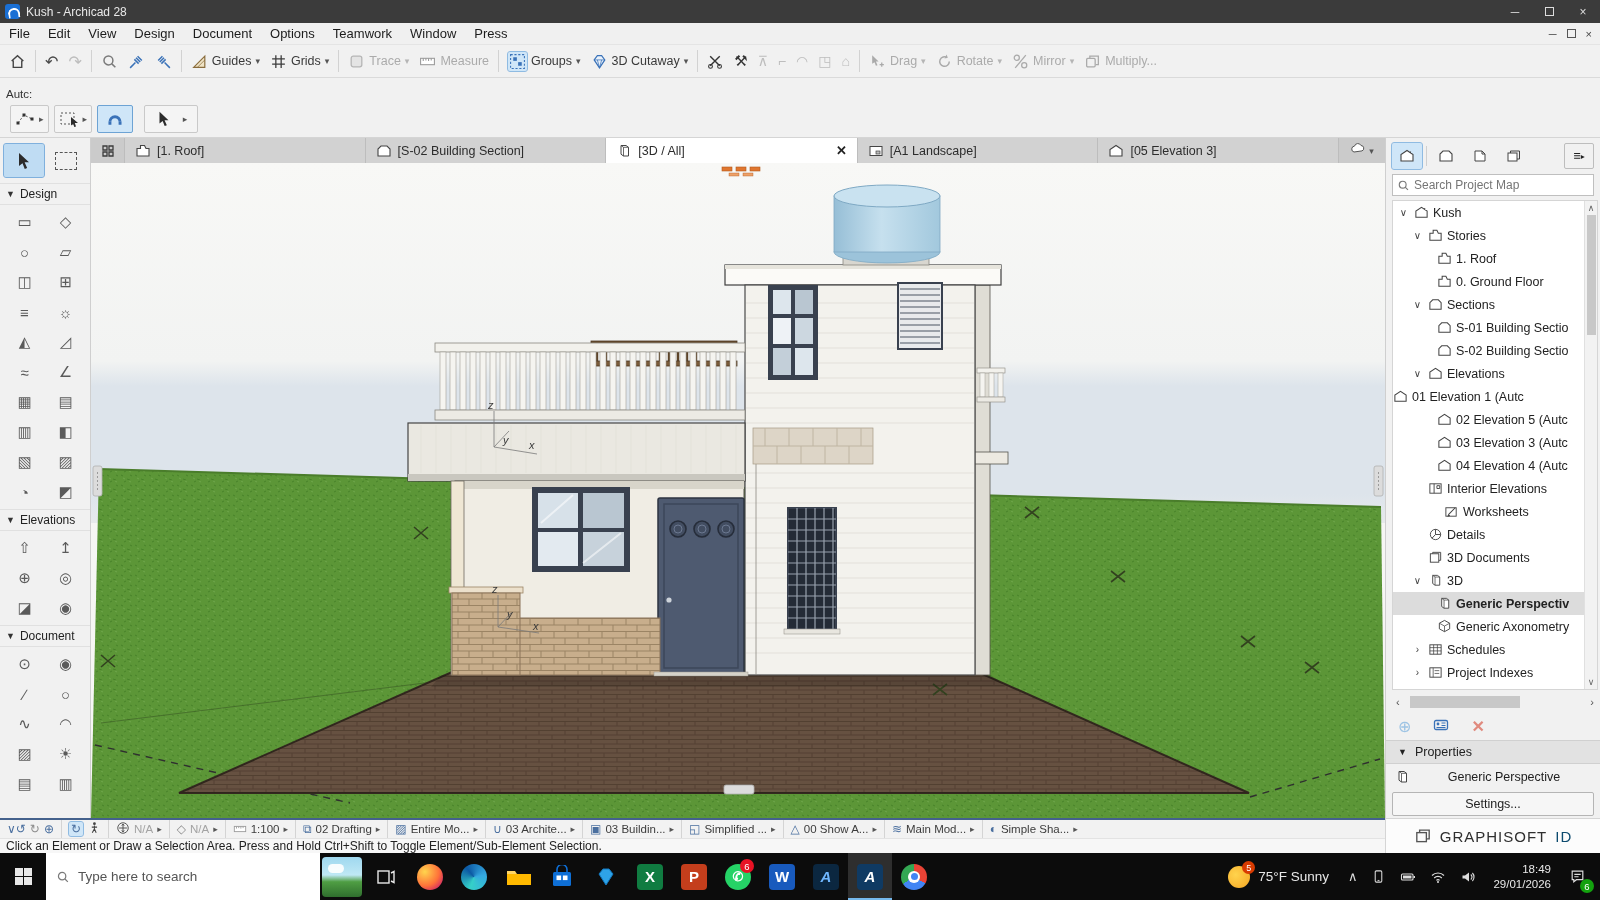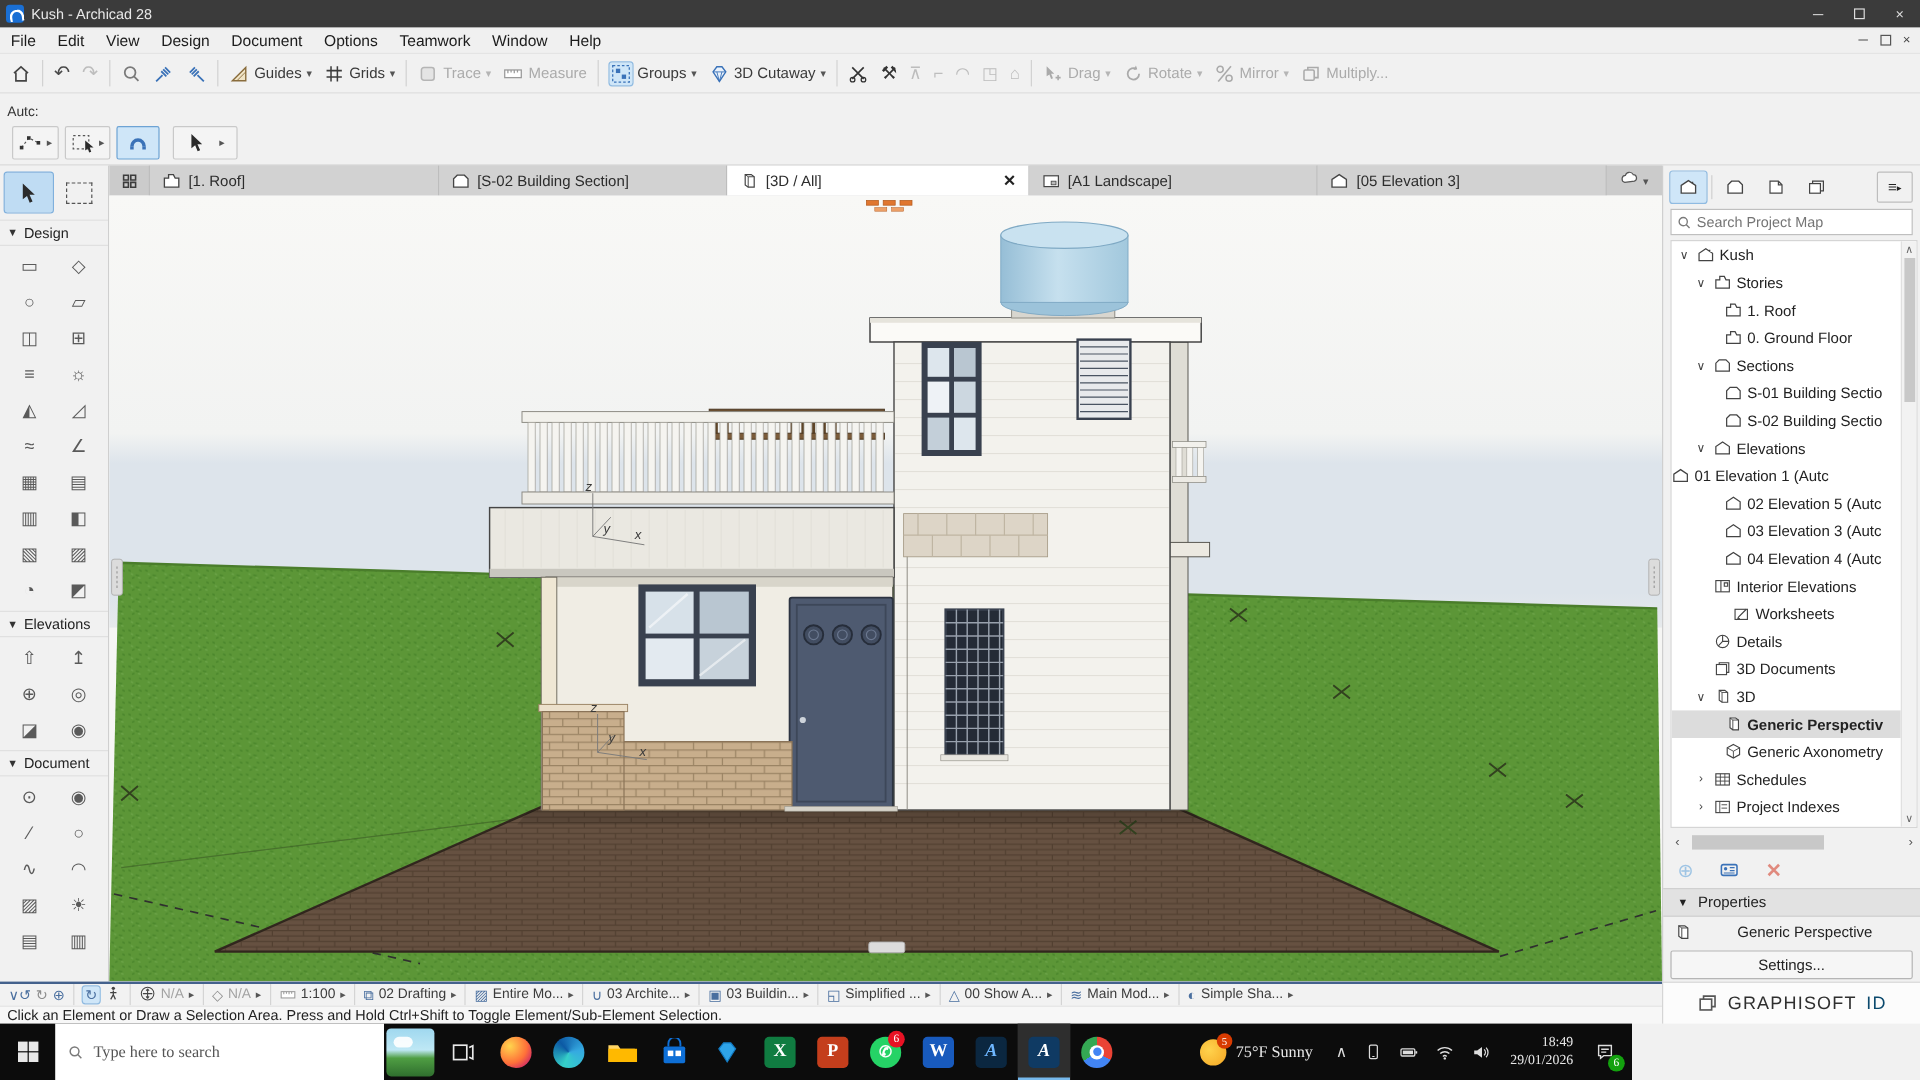--- a/index.html
+++ b/index.html
@@ -81,21 +81,21 @@
   .qseg .dis { color:#a3a3a3; }
   .qico { color:#4a6f9f; font-size:12px; }
   .qico.g { color:#8d8d8d; }
   .qfly { font-size:9px; color:#555; }
   .qhl { background:#cfe6f8; outline:1px solid #8fbbe2; border-radius:2px; padding:0 2px; }
   
   .statusbar { left:0; top:838px; width:1385px; height:15px; background:#f7f7f7; font-size:12px; color:#222; display:flex; align-items:center; padding-left:6px; border-top:1px solid #e3e3e3; }
   .gsid { left:1385px; top:818px; width:215px; height:35px; background:#fcfcfc; border-left:1px solid #d5d5d5; border-top:1px solid #d5d5d5; display:flex; align-items:center; justify-content:center; gap:8px; font-size:15px; color:#2f2f2f; letter-spacing:1px; }
   .gsid .id { color:#0c4a6e; }
   
-  .taskbar { left:0; top:853px; width:1360px; height:47px; background:#0c0c0c; display:flex; align-items:center; color:#e8e8e8;font-family:Liberation Serif, serif; }
+  .taskbar { left:0; top:853px; width:1600px; height:47px; background:#0c0c0c; display:flex; align-items:center; color:#e8e8e8; }
   .tb-start { width:46px; height:100%; display:flex; align-items:center; justify-content:center; }
   .winlogo { width:17px; height:17px; display:grid; grid-template-columns:8px 8px; grid-template-rows:8px 8px; gap:1px; }
   .winlogo div { background:#e8e8e8; }
   .tb-search { width:274px; height:100%; background:#ffffff; display:flex; align-items:center; gap:8px; padding:0 10px; color:#555; font-size:13.5px; }
   .tb-app { width:44px; height:100%; display:flex; align-items:center; justify-content:center; position:relative; }
   .tb-app.active { background:#2e2e2e; box-shadow:inset 0 -2px 0 #76b9ed; }
   .badge { position:absolute; top:6px; right:6px; min-width:14px; height:14px; border-radius:7px; background:#e81224; color:#fff; font-size:9.5px; display:flex; align-items:center; justify-content:center; padding:0 3px; }
   .appic { width:26px; height:26px; border-radius:4px; display:flex; align-items:center; justify-content:center; font-weight:bold; font-size:15px; color:#fff; }
   .weatherart { width:40px; height:40px; border-radius:4px; background:linear-gradient(180deg,#9fd8ef 0%,#bfe8f5 45%,#4f9e43 62%,#2f6e2e 100%); position:relative; overflow:hidden; }
   .weatherart::after{ content:""; position:absolute; left:6px; top:7px; width:16px; height:9px; background:#fff; border-radius:8px; opacity:.9; }
@@ -293,21 +293,21 @@
 
 <div class="abs menubar">
   <span class="menu-item">File</span>
   <span class="menu-item">Edit</span>
   <span class="menu-item">View</span>
   <span class="menu-item">Design</span>
   <span class="menu-item">Document</span>
   <span class="menu-item">Options</span>
   <span class="menu-item">Teamwork</span>
   <span class="menu-item">Window</span>
-  <span class="menu-item">Help</span>
+  <span class="menu-item">Press</span>
   <span class="docctrls">
     <span>─</span>
     <span style="border:1px solid #555;width:9px;height:9px;display:inline-block"></span>
     <span>×</span>
   </span>
 </div>
 
 <div class="abs toolbar">
   <span class="tbtn">
       <svg class="ticon16">

